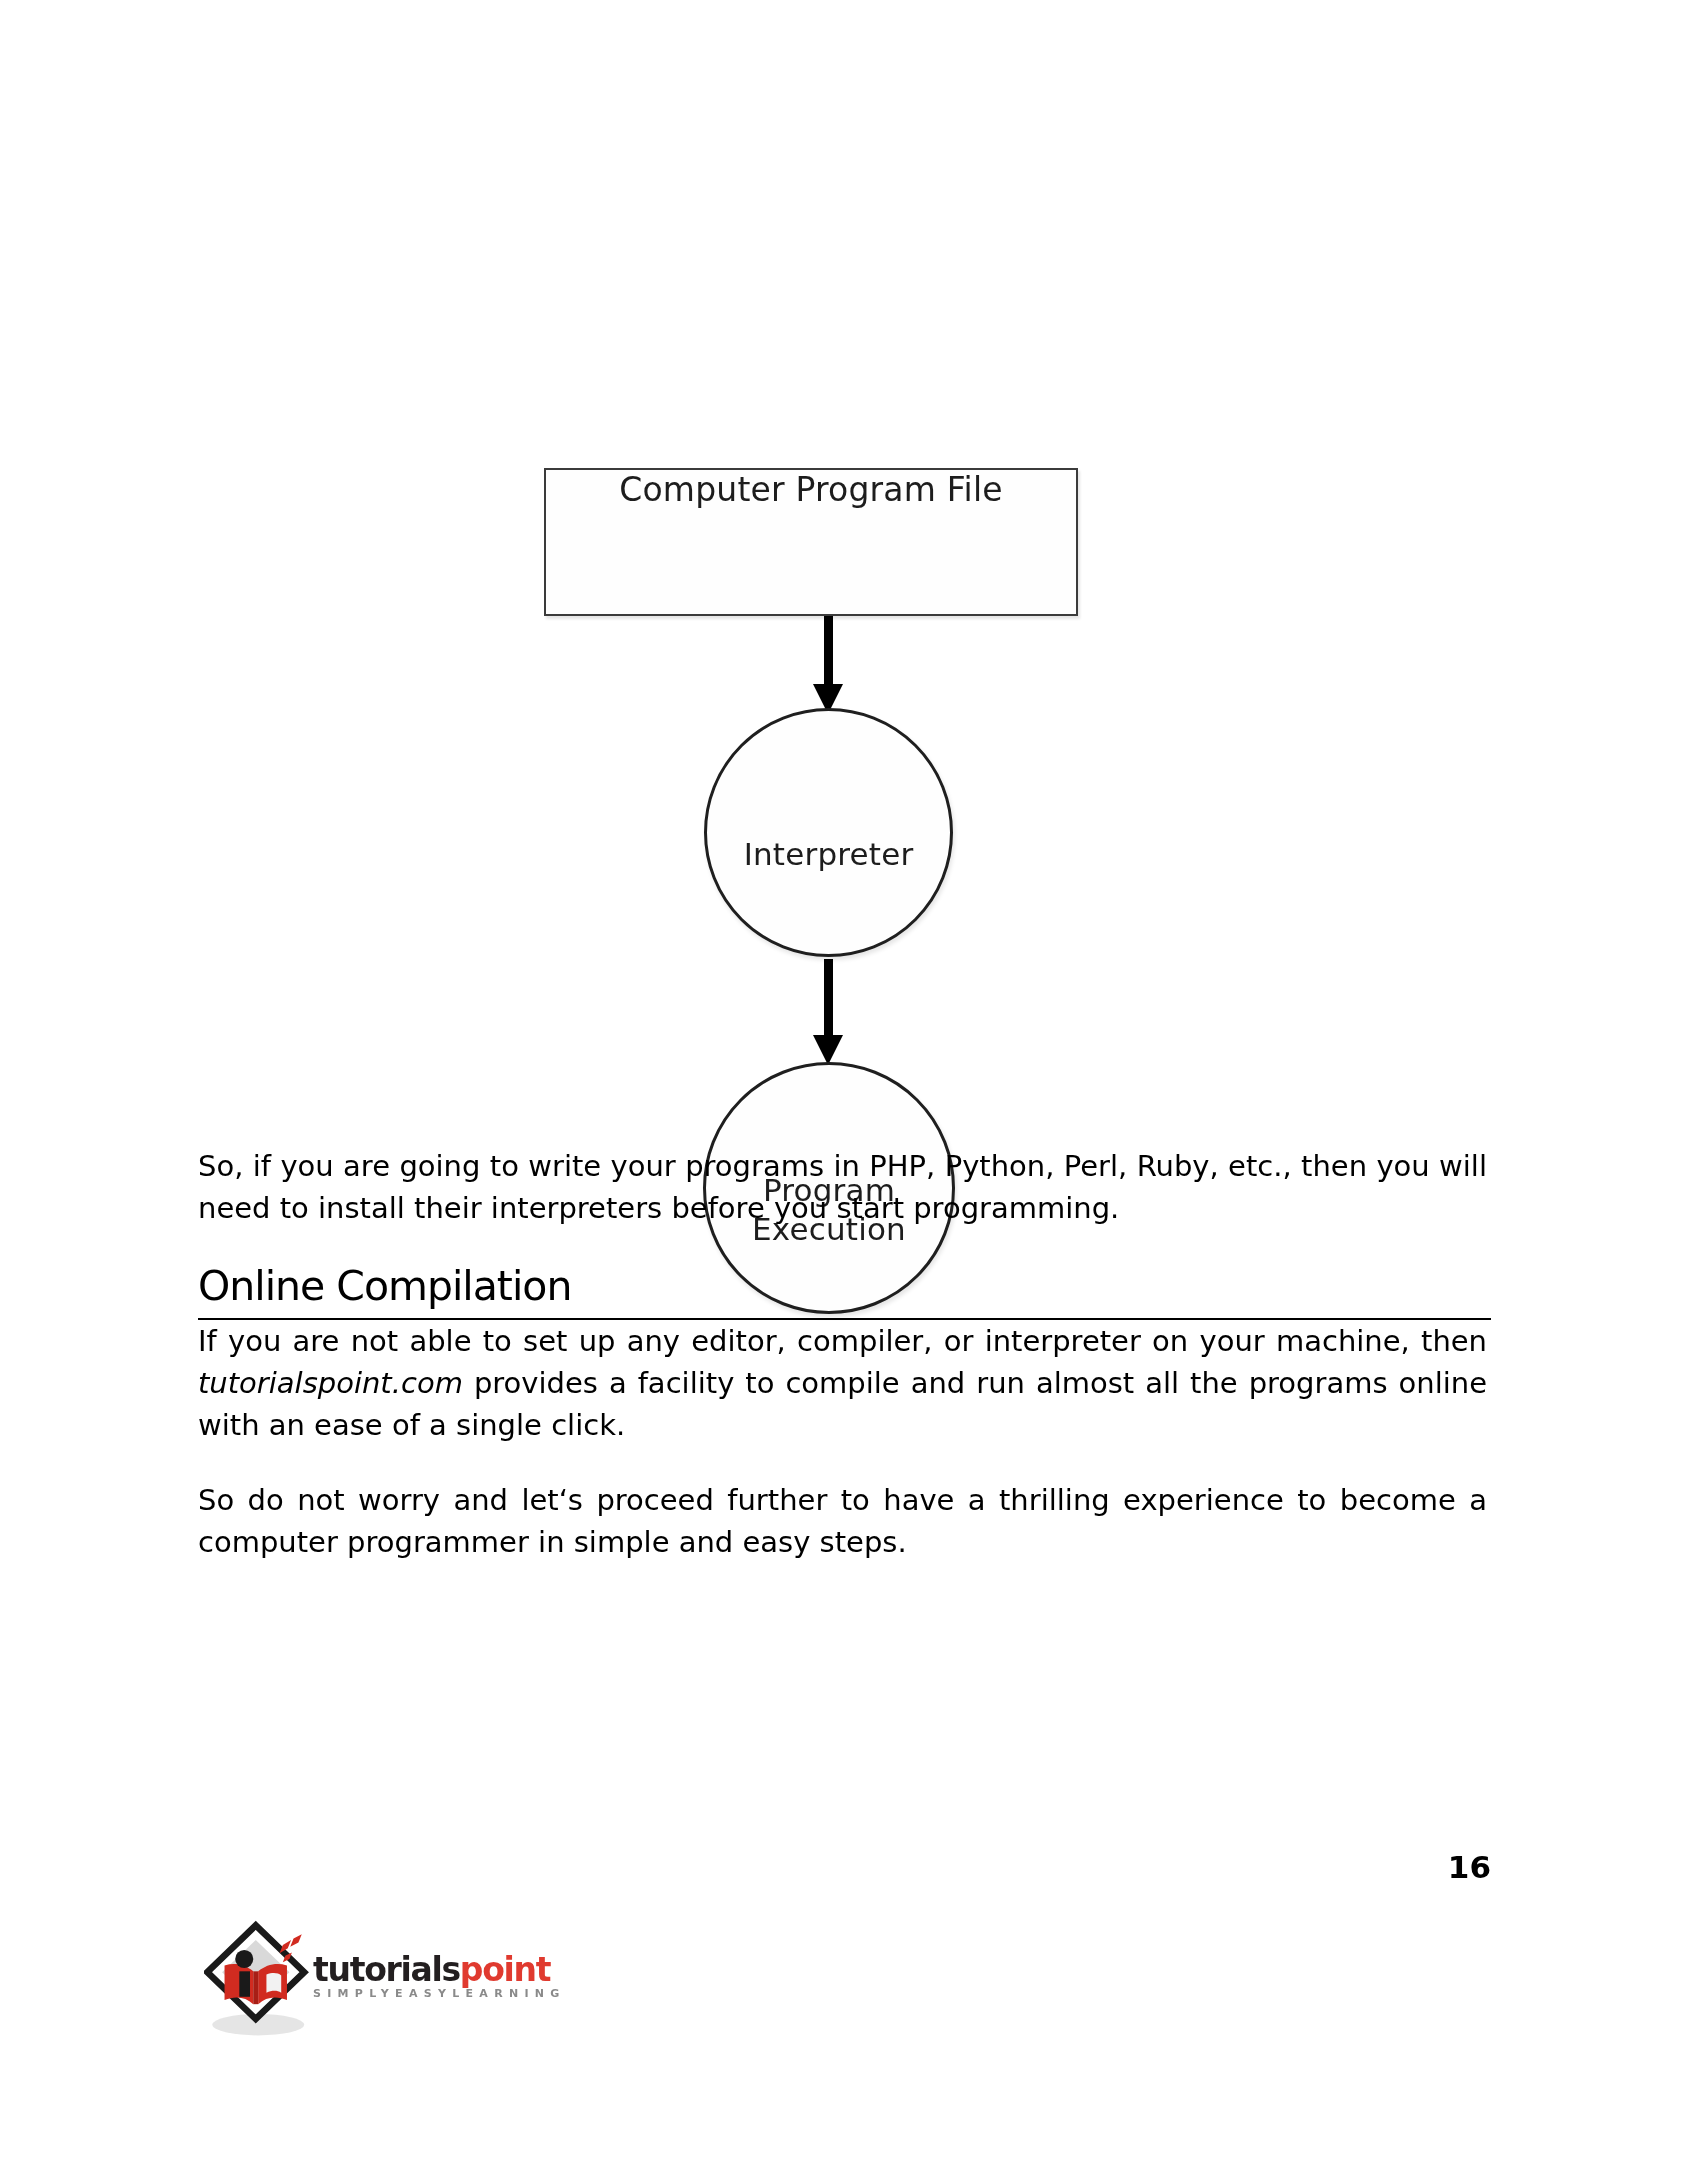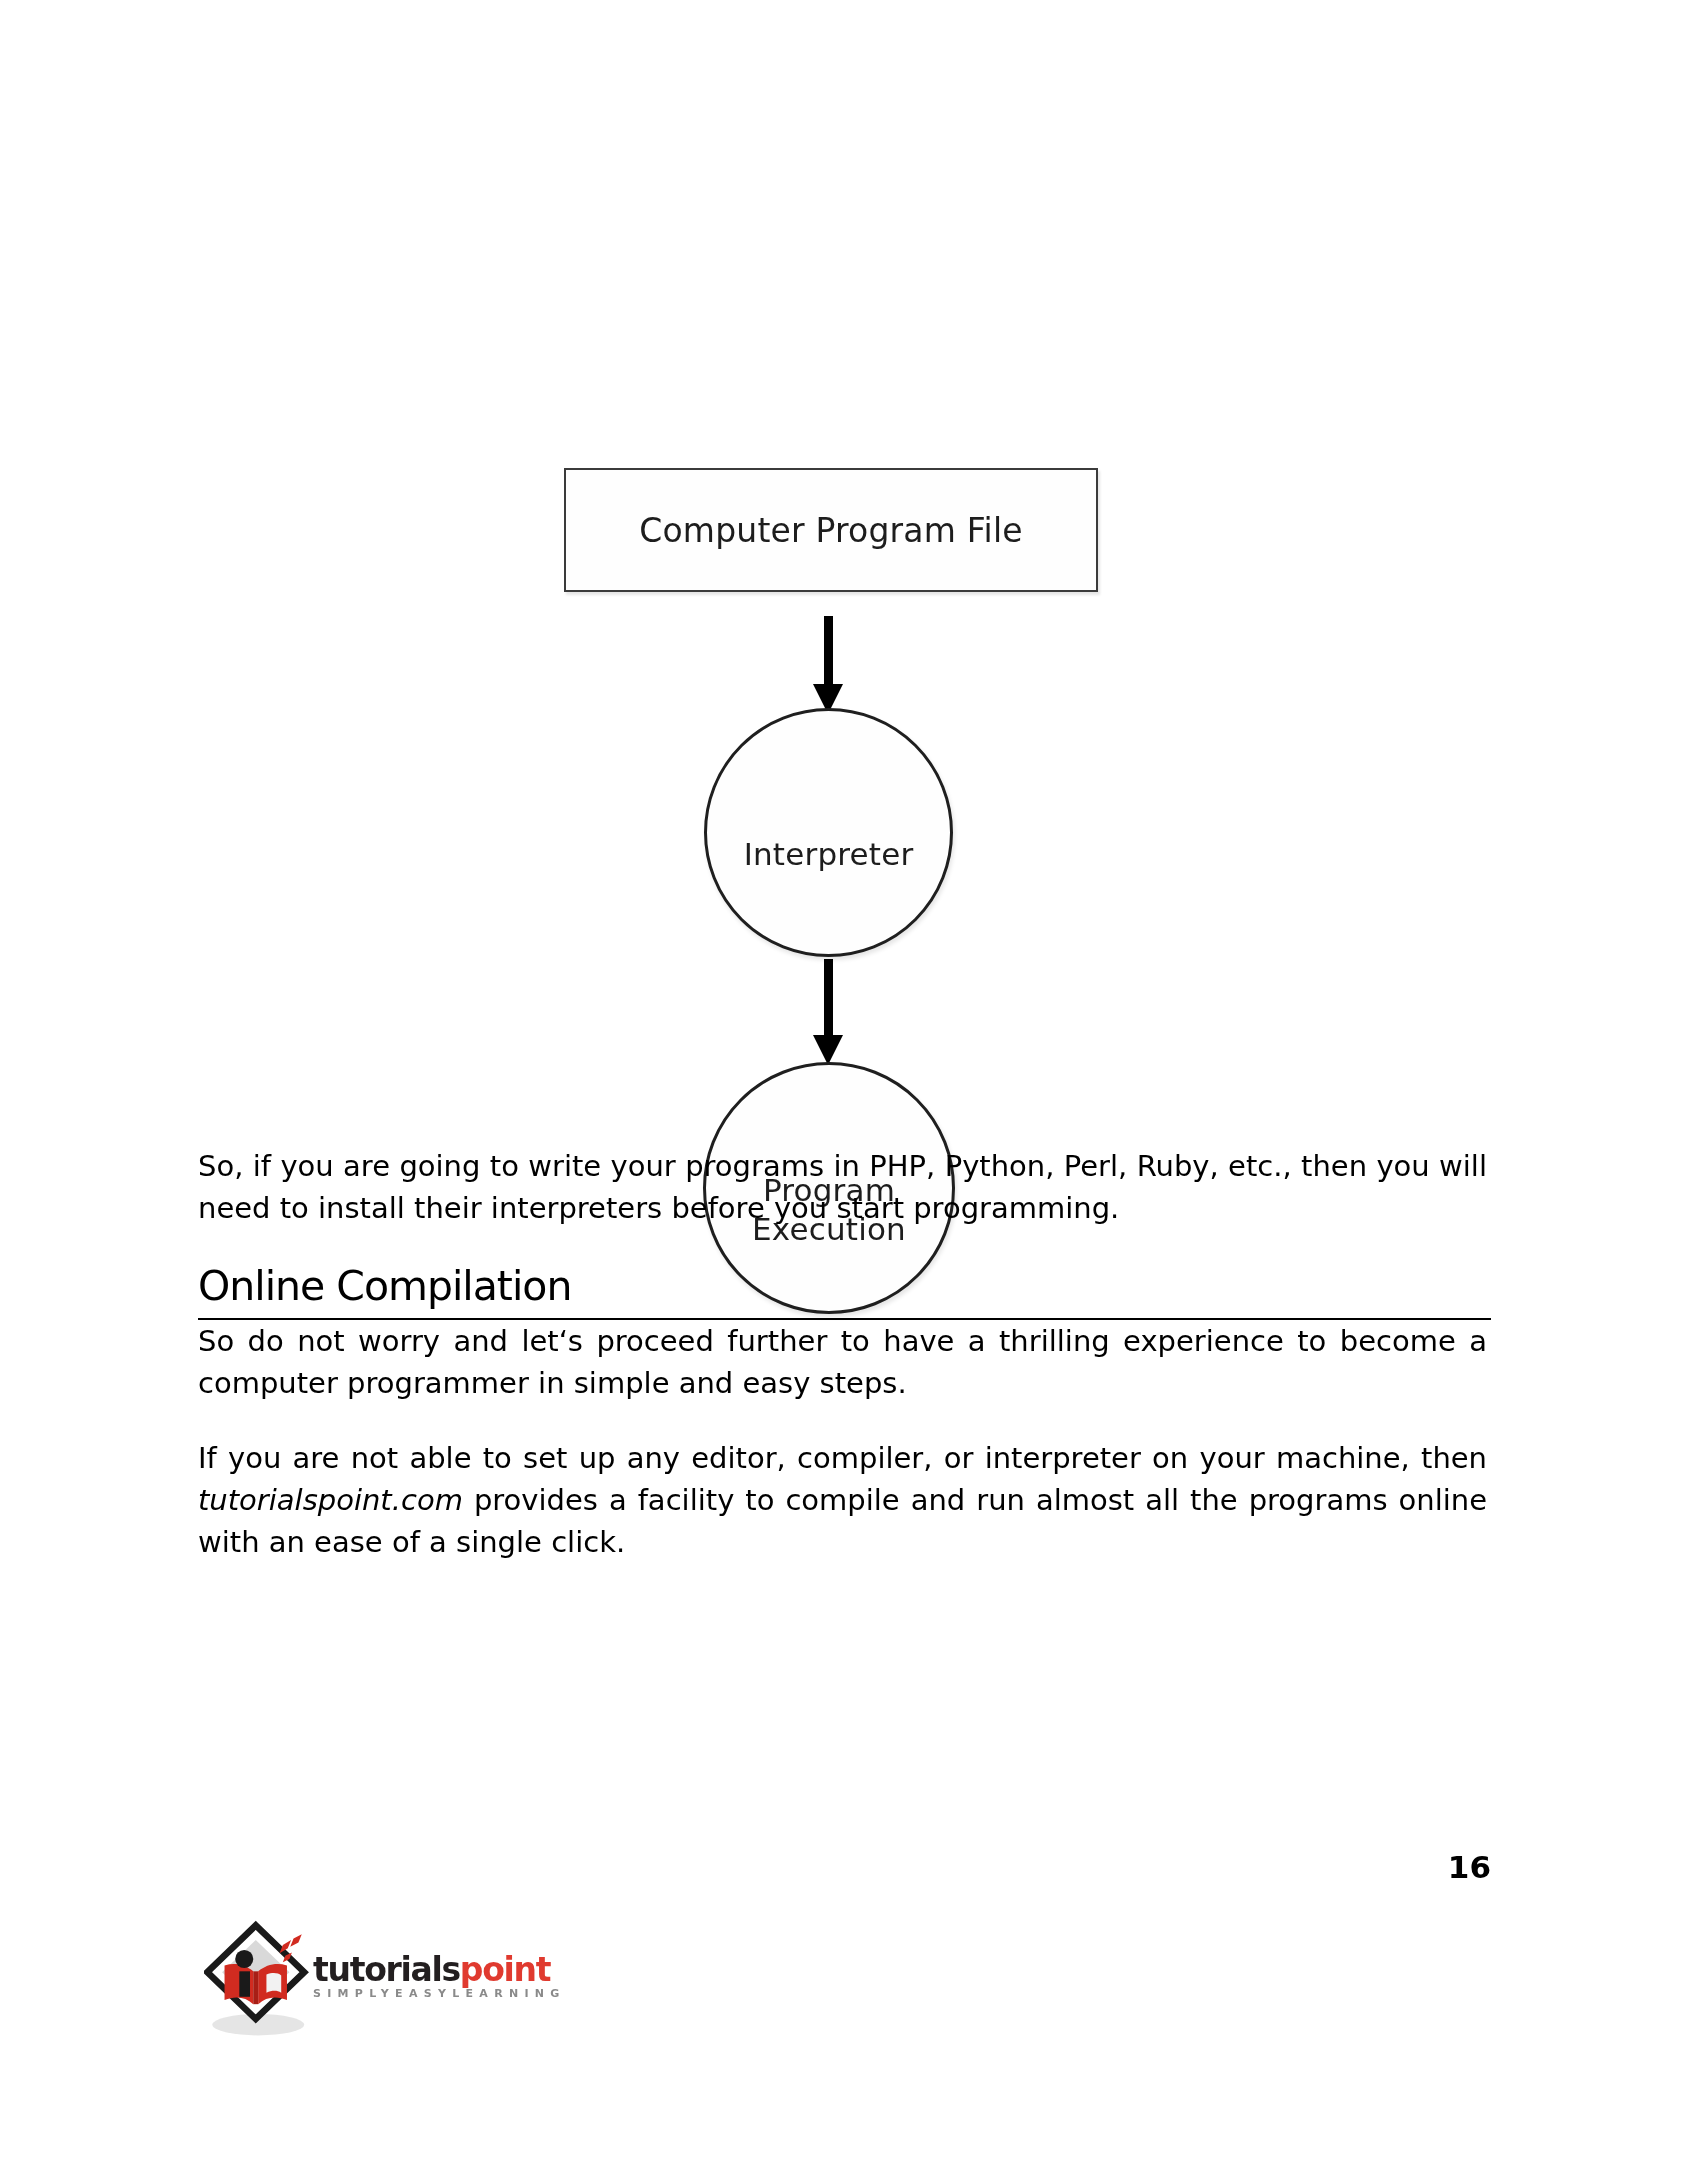--- a/index.html
+++ b/index.html
@@ -26,29 +26,28 @@
   
   .diagram {
     position: absolute;
     left: 0;
     top: 222px;
     width: 1687px;
     height: 898px;
   }
   .flow-box {
     position: absolute;
-    left: 564px;
+    left: 544px;
     top: 246px;
     width: 534px;
-    height: 124px;
+    height: 148px;
     border: 2.5px solid #3b3b3b;
     background: #fefefe;
     box-sizing: border-box;
     display: flex;
-    align-items: center;
     justify-content: center;
     box-shadow: 1.6px 2.5px 2.5px rgba(0,0,0,0.10);
   }
   .flow-box-label {
     font-family: "DejaVu Sans", sans-serif;
     font-size: 33px;
     color: #1d1d1d;
     letter-spacing: 0.2px;
     white-space: nowrap;
   }
@@ -230,25 +229,25 @@
     </div>
 
   </div>
 
   <div class="content">
 
     <p class="body-text">So, if you are going to write your programs in PHP, Python, Perl, Ruby, etc., then you will need to install their interpreters before you start programming.</p>
 
     <h2 class="section-heading">Online Compilation</h2>
 
-    <p class="body-text">So do not worry and let‘s proceed further to have a thrilling experience to become a computer programmer in simple and easy steps.</p>
-
     <p class="body-text after-heading">
       <span>If you are not able to set up any editor, compiler, or interpreter on your machine, then </span><span class="italic">tutorialspoint.com</span><span> provides a facility to compile and run almost all the programs online with an ease of a single click.</span>
     </p>
+
+    <p class="body-text">So do not worry and let‘s proceed further to have a thrilling experience to become a computer programmer in simple and easy steps.</p>
 
   </div>
 
   <div class="page-number">16</div>
 
   <div class="logo">
 
     <div class="logo-mark">
       <svg width="115" height="124" viewBox="0 0 140 150" xmlns="http://www.w3.org/2000/svg">
 

